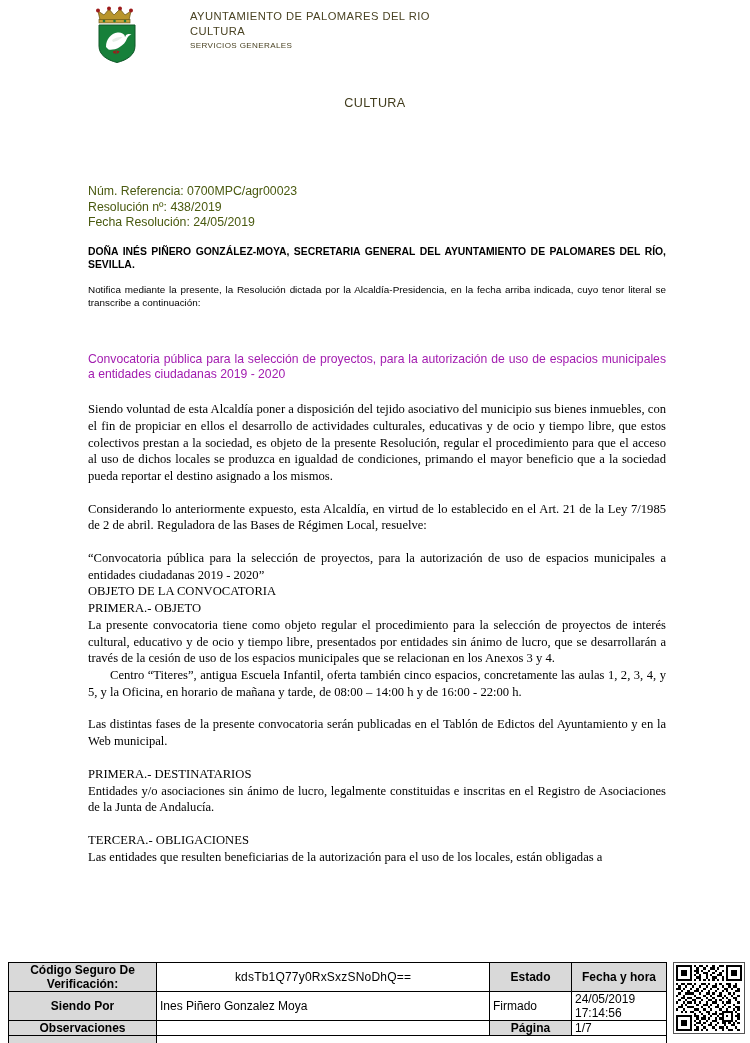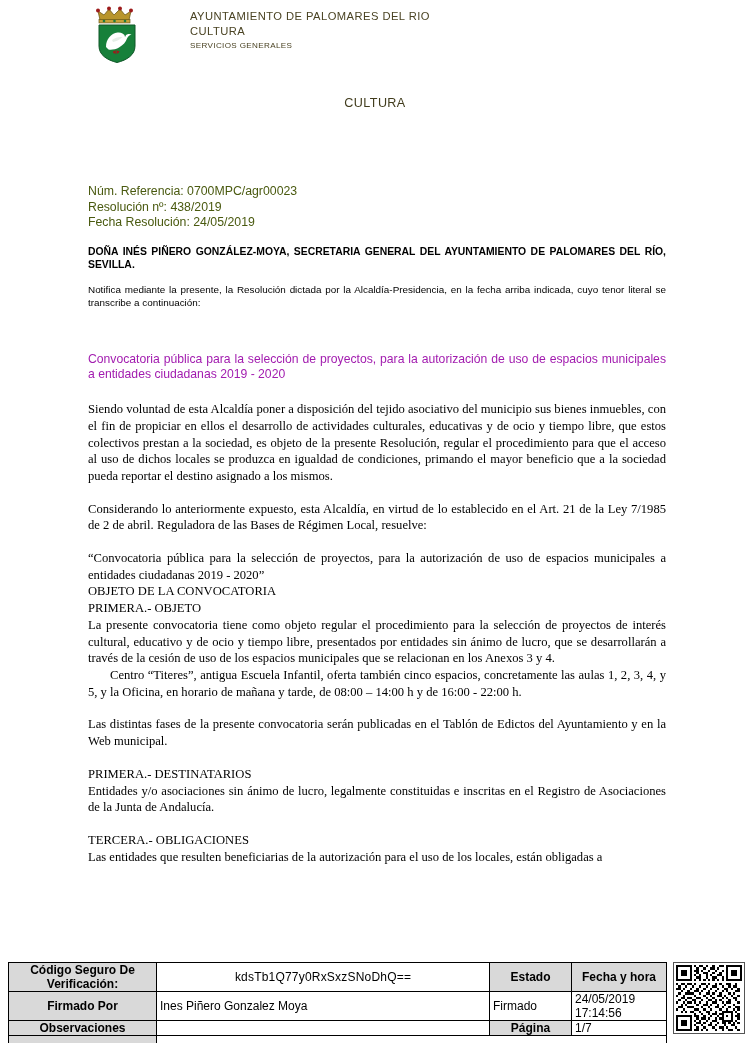--- a/index.html
+++ b/index.html
@@ -265,21 +265,21 @@
       <col style="width:95px">
     </colgroup>
     <tbody>
       <tr>
         <td class="lbl">Código Seguro De Verificación:</td>
         <td class="mono">kdsTb1Q77y0RxSxzSNoDhQ==</td>
         <td class="lbl">Estado</td>
         <td class="lbl">Fecha y hora</td>
       </tr>
       <tr>
-        <td class="lbl">Firmado Por</td>
+        <td class="lbl">Siendo Por</td>
         <td class="val-left">Ines Piñero Gonzalez Moya</td>
         <td class="val-center">Firmado</td>
         <td class="val-center">24/05/2019 17:14:56</td>
       </tr>
       <tr>
         <td class="lbl">Observaciones</td>
         <td class="blank"></td>
         <td class="lbl">Página</td>
         <td class="val-center">1/7</td>
       </tr>

